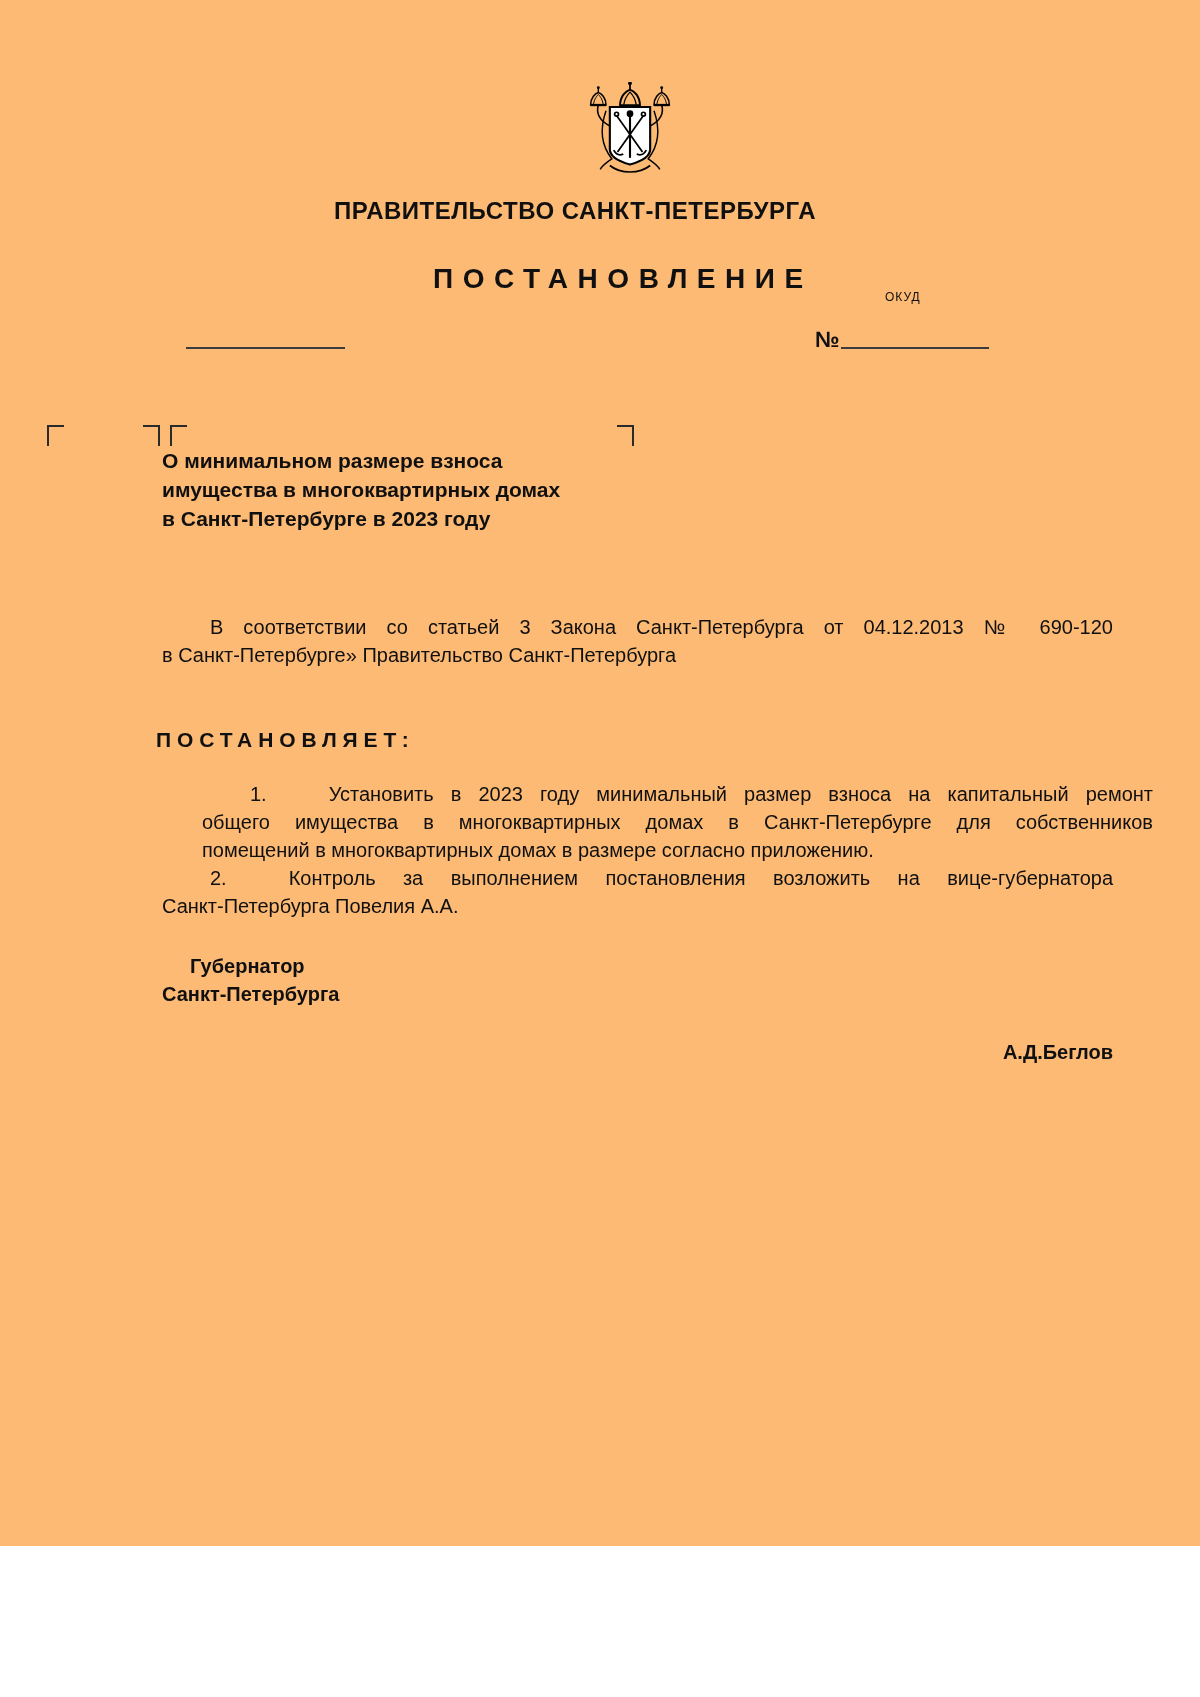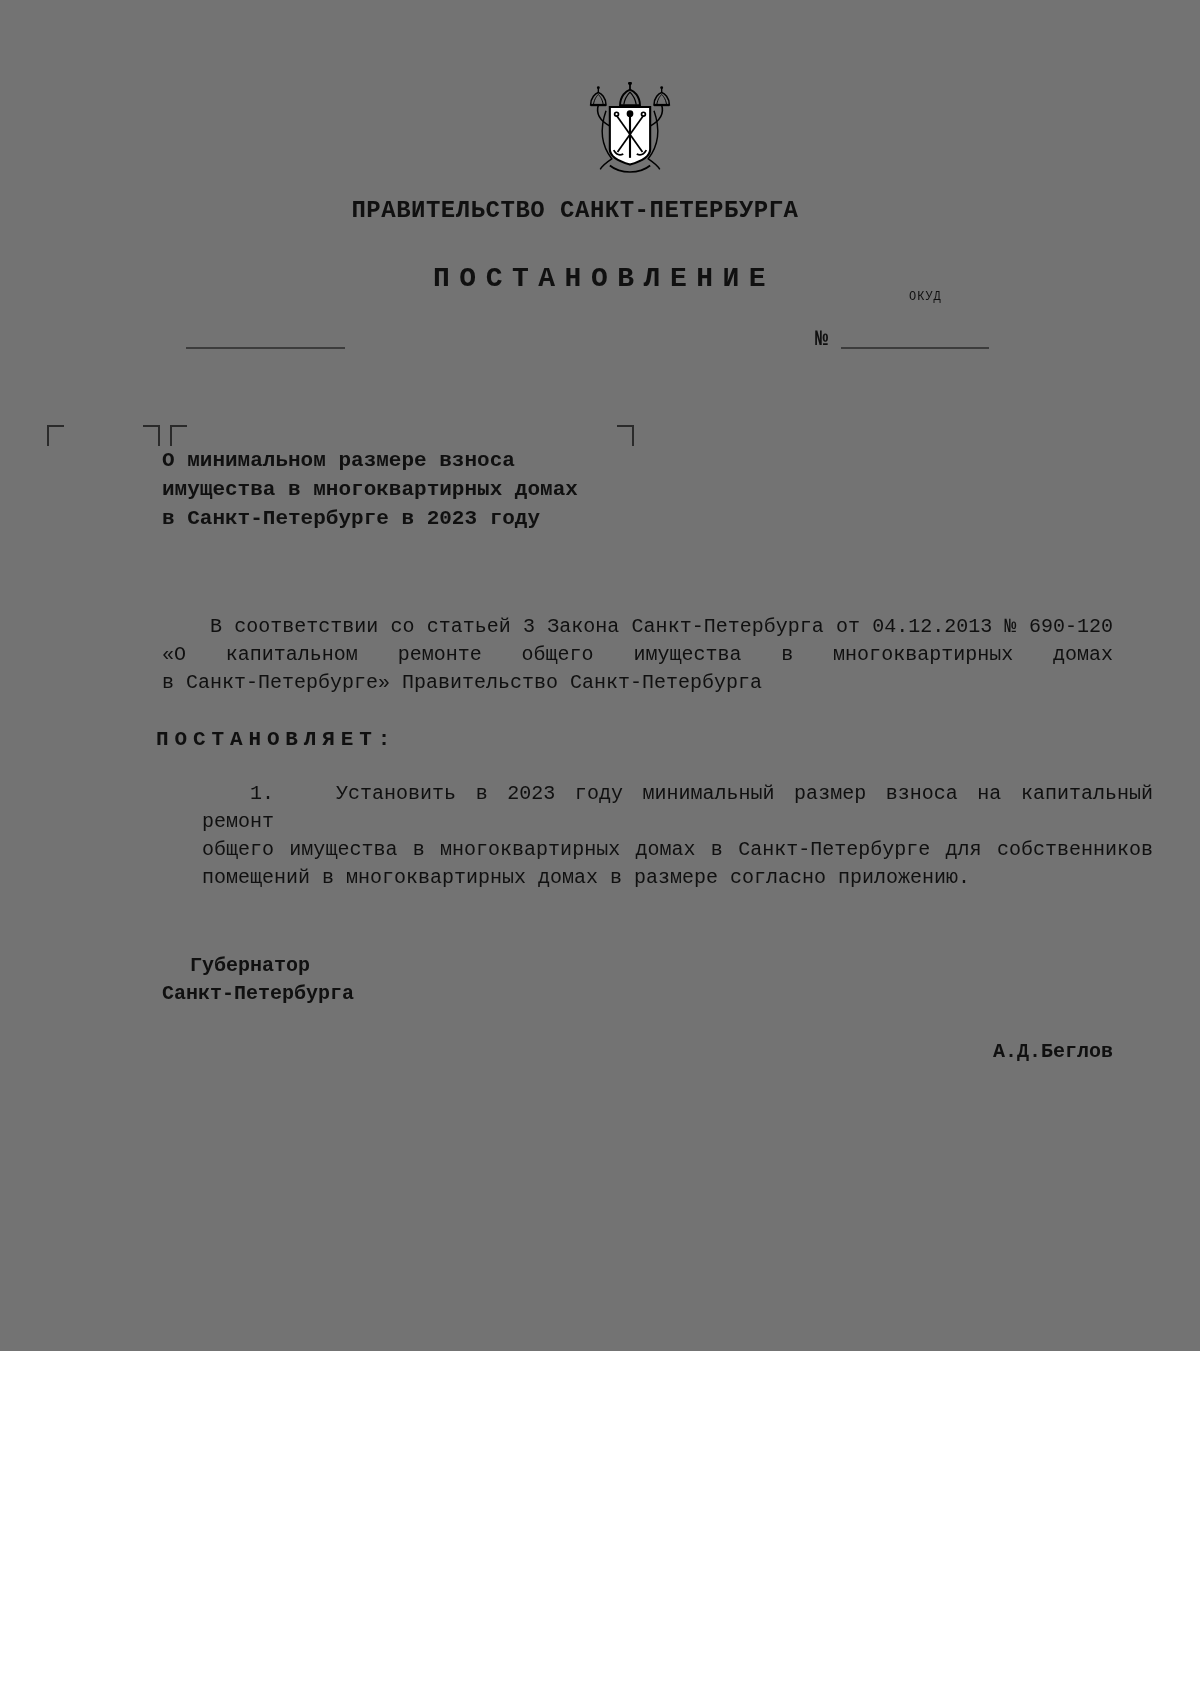--- a/index.html
+++ b/index.html
@@ -1,31 +1,31 @@
 <!DOCTYPE html>
 <html lang="ru"><head>
 <meta charset="utf-8">
 <style>
   html,body{margin:0;padding:0;background:#ffffff;}
   .page{
-    position:relative;width:1200px;height:1351px;background:#737373;
-    font-family:Liberation Mono, monospace;color:#101010;overflow:hidden;
+    position:relative;width:1200px;height:1546px;background:#fdba74;
+    font-family:Liberation Sans, sans-serif;color:#101010;overflow:hidden;
   }
   
   .emblem{position:absolute;left:577px;top:82px;width:106px;height:96px;}
   
   .org-name{
     position:absolute;left:0;top:197px;width:1150px;text-align:center;
     font-weight:bold;font-size:24px;letter-spacing:0.5px;white-space:nowrap;
   }
   .doc-type{
     position:absolute;left:433px;top:263px;font-weight:bold;font-size:28px;
     letter-spacing:0.34em;white-space:nowrap;
   }
-  .okud{position:absolute;left:885px;top:290px;font-size:12px;letter-spacing:1px;margin-left:24px;}
+  .okud{position:absolute;left:885px;top:290px;font-size:12px;letter-spacing:1px;}
   .blank-line{position:absolute;height:0;border-top:2px solid #3c3c3c;}
   .date-line{left:186px;top:347px;width:159px;}
   .num-sign{position:absolute;left:815px;top:327px;font-weight:bold;font-size:22px;}
   .num-line{left:841px;top:347px;width:148px;}
   
   .corner{position:absolute;width:15px;height:19px;top:425px;}
   .corner.tl{border-top:2px solid #2a2a2a;border-left:2px solid #2a2a2a;}
   .corner.tr{border-top:2px solid #2a2a2a;border-right:2px solid #2a2a2a;}
   .m1{left:47px;} .m2{left:143px;} .m3{left:170px;} .m4{left:617px;}
   
@@ -110,32 +110,35 @@
   <div class="corner tr m4"></div>
 
   <div class="title">
     <div>О минимальном размере взноса</div>
     <div>имущества в многоквартирных домах</div>
     <div>в Санкт-Петербурге в 2023 году</div>
   </div>
 
   <div class="intro bodytext">
     <div class="jline indent">В соответствии со статьей 3 Закона Санкт-Петербурга от 04.12.2013 № 690-120</div>
-    <div class="jline">«О капитальном ремонте общего имущества в многоквартирных домах</div>
     <div class="plain">в Санкт-Петербурге» Правительство Санкт-Петербурга</div>
   </div>
 
   <div class="resolves">ПОСТАНОВЛЯЕТ:</div>
 
   <div class="item1 bodytext">
     <div class="jline indent"><span>1.</span><span class="tab"></span><span>Установить в 2023 году минимальный размер взноса на капитальный ремонт</span></div>
     <div class="jline">общего имущества в многоквартирных домах в Санкт-Петербурге для собственников</div>
     <div class="plain">помещений в многоквартирных домах в размере согласно приложению.</div>
   </div>
 
+  <div class="item2 bodytext">
+    <div class="jline indent"><span>2.</span><span class="tab"></span><span>Контроль за выполнением постановления возложить на вице-губернатора</span></div>
+    <div class="plain">Санкт-Петербурга Повелия А.А.</div>
+  </div>
 
   <div class="sig-pos">
     <div class="line1">Губернатор</div>
     <div>Санкт-Петербурга</div>
   </div>
   <div class="sig-name">А.Д.Беглов</div>
 
 </div>
 
 </body></html>

